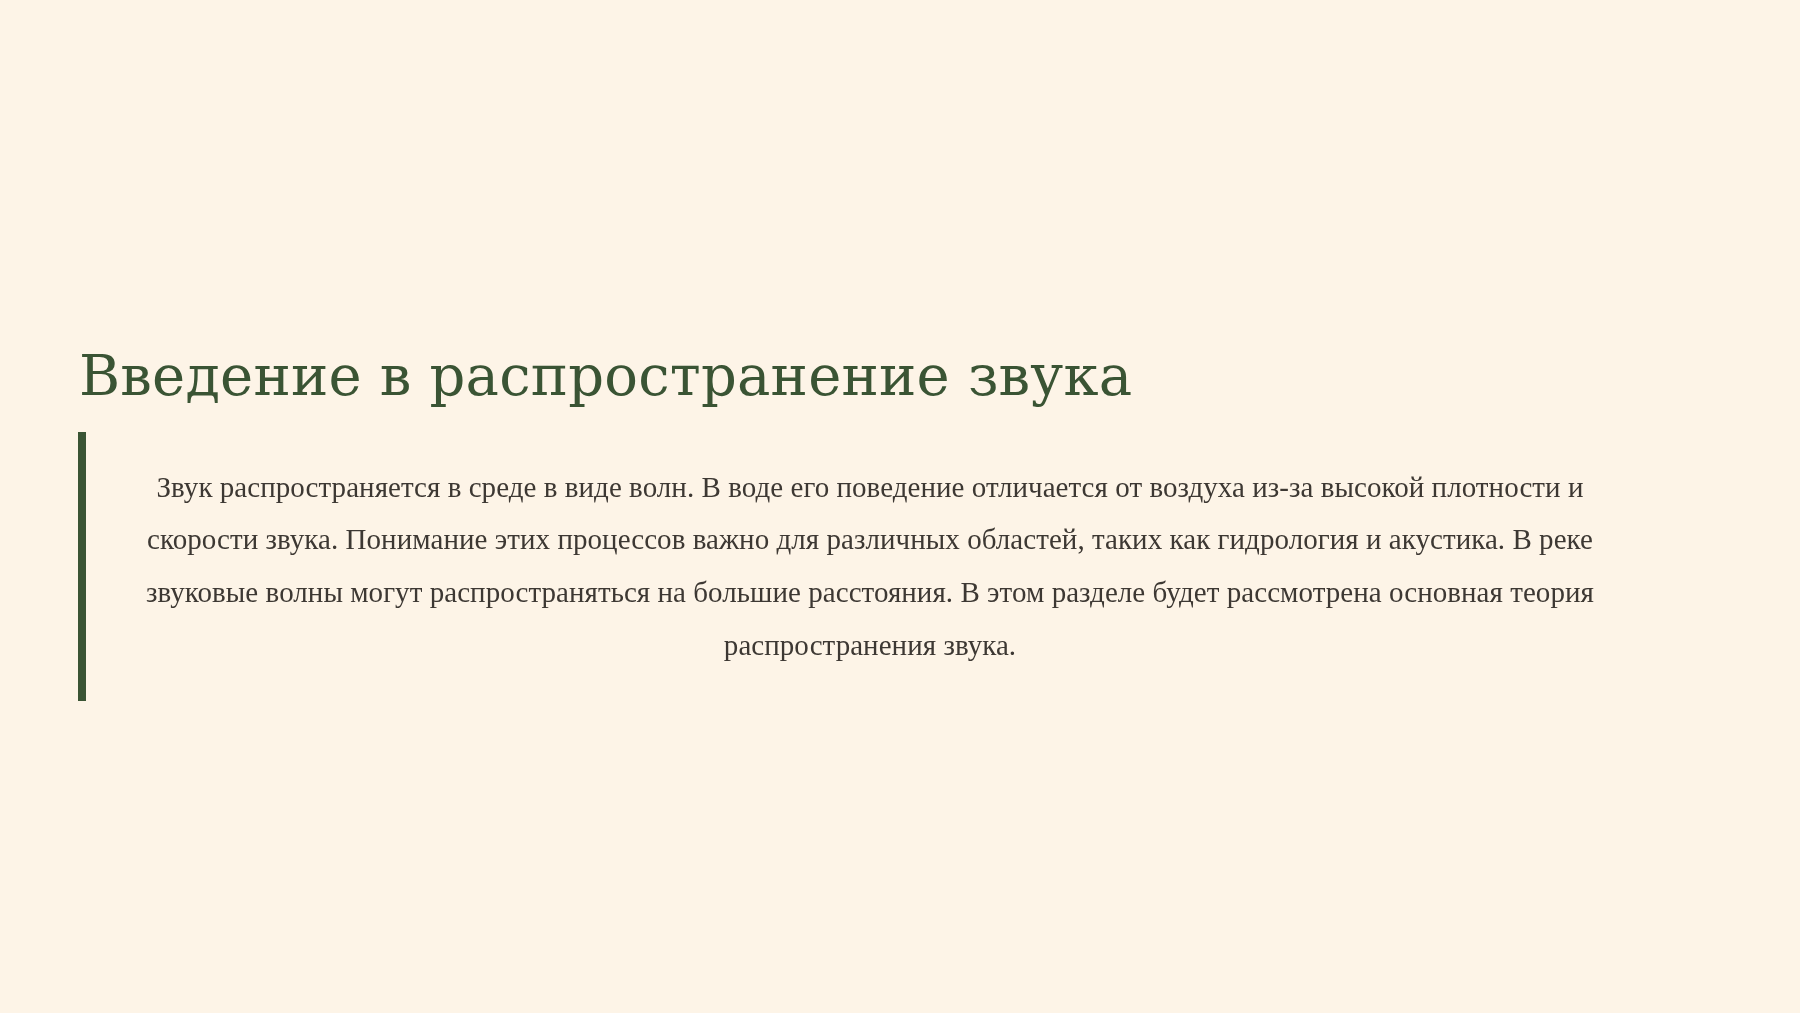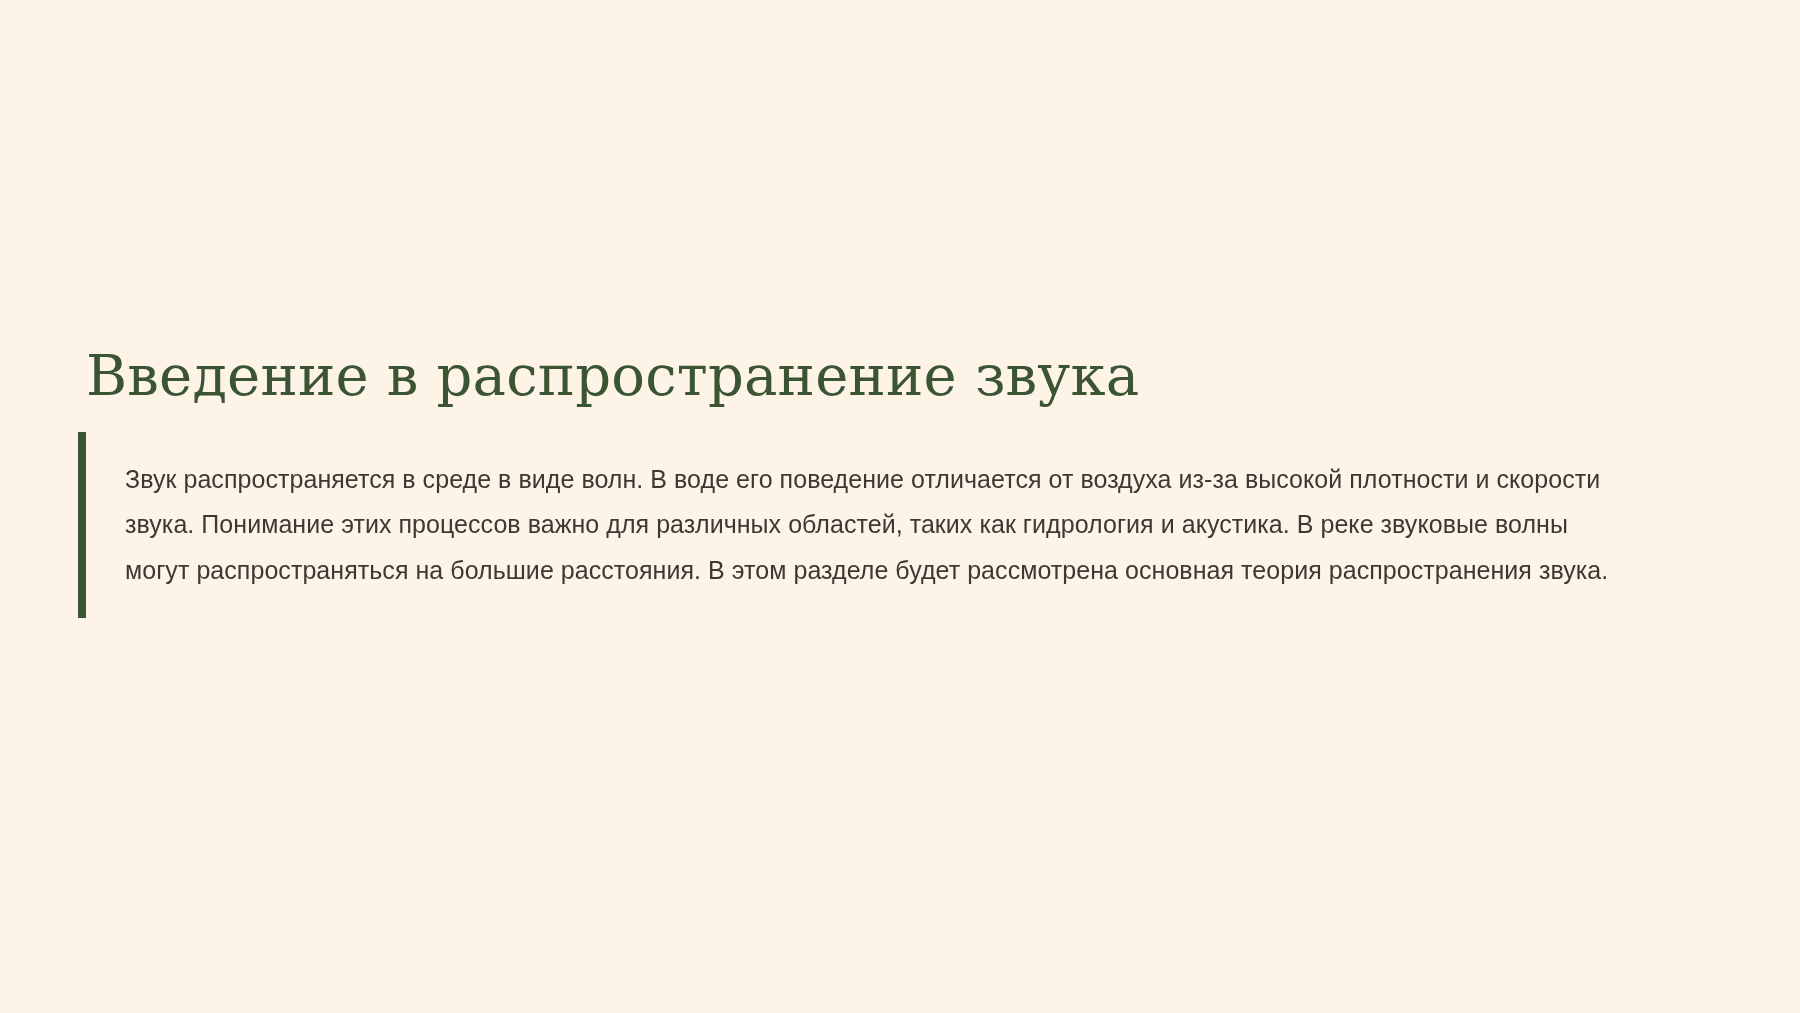--- a/index.html
+++ b/index.html
@@ -30,44 +30,45 @@
     width: 1640px;
   }
 
   .section-title {
     font-family: "DejaVu Serif", "Liberation Serif", serif;
     font-weight: 400;
     font-size: 56px;
     line-height: 1.12;
     letter-spacing: 0.2px;
     color: #3a5434;
-    margin: 0 0 24px 8px;
+    margin: 0 0 24px 1px;
     white-space: nowrap;
   }
 
   .lead-wrap {
     display: flex;
     align-items: stretch;
   }
 
   .lead-rule {
     flex: 0 0 auto;
     width: 8px;
     background: #3a5434;
     margin-right: 39px;
   }
 
   .lead-text {
     flex: 1 1 auto;
-    font-family: Liberation Sans, sans-serif;
-    font-size: 25px;
+    font-family: Liberation Serif, serif;
+    font-size: 29px;
     line-height: 1.82;
     color: #3d3833;
     letter-spacing: 0.05px;
     max-width: 1490px;
+    text-align: center;
   }
 </style>
 </head>
 <body>
 
 <div class="page">
 
   <div class="content-block">
 
     <h1 class="section-title">Введение в распространение звука</h1>

